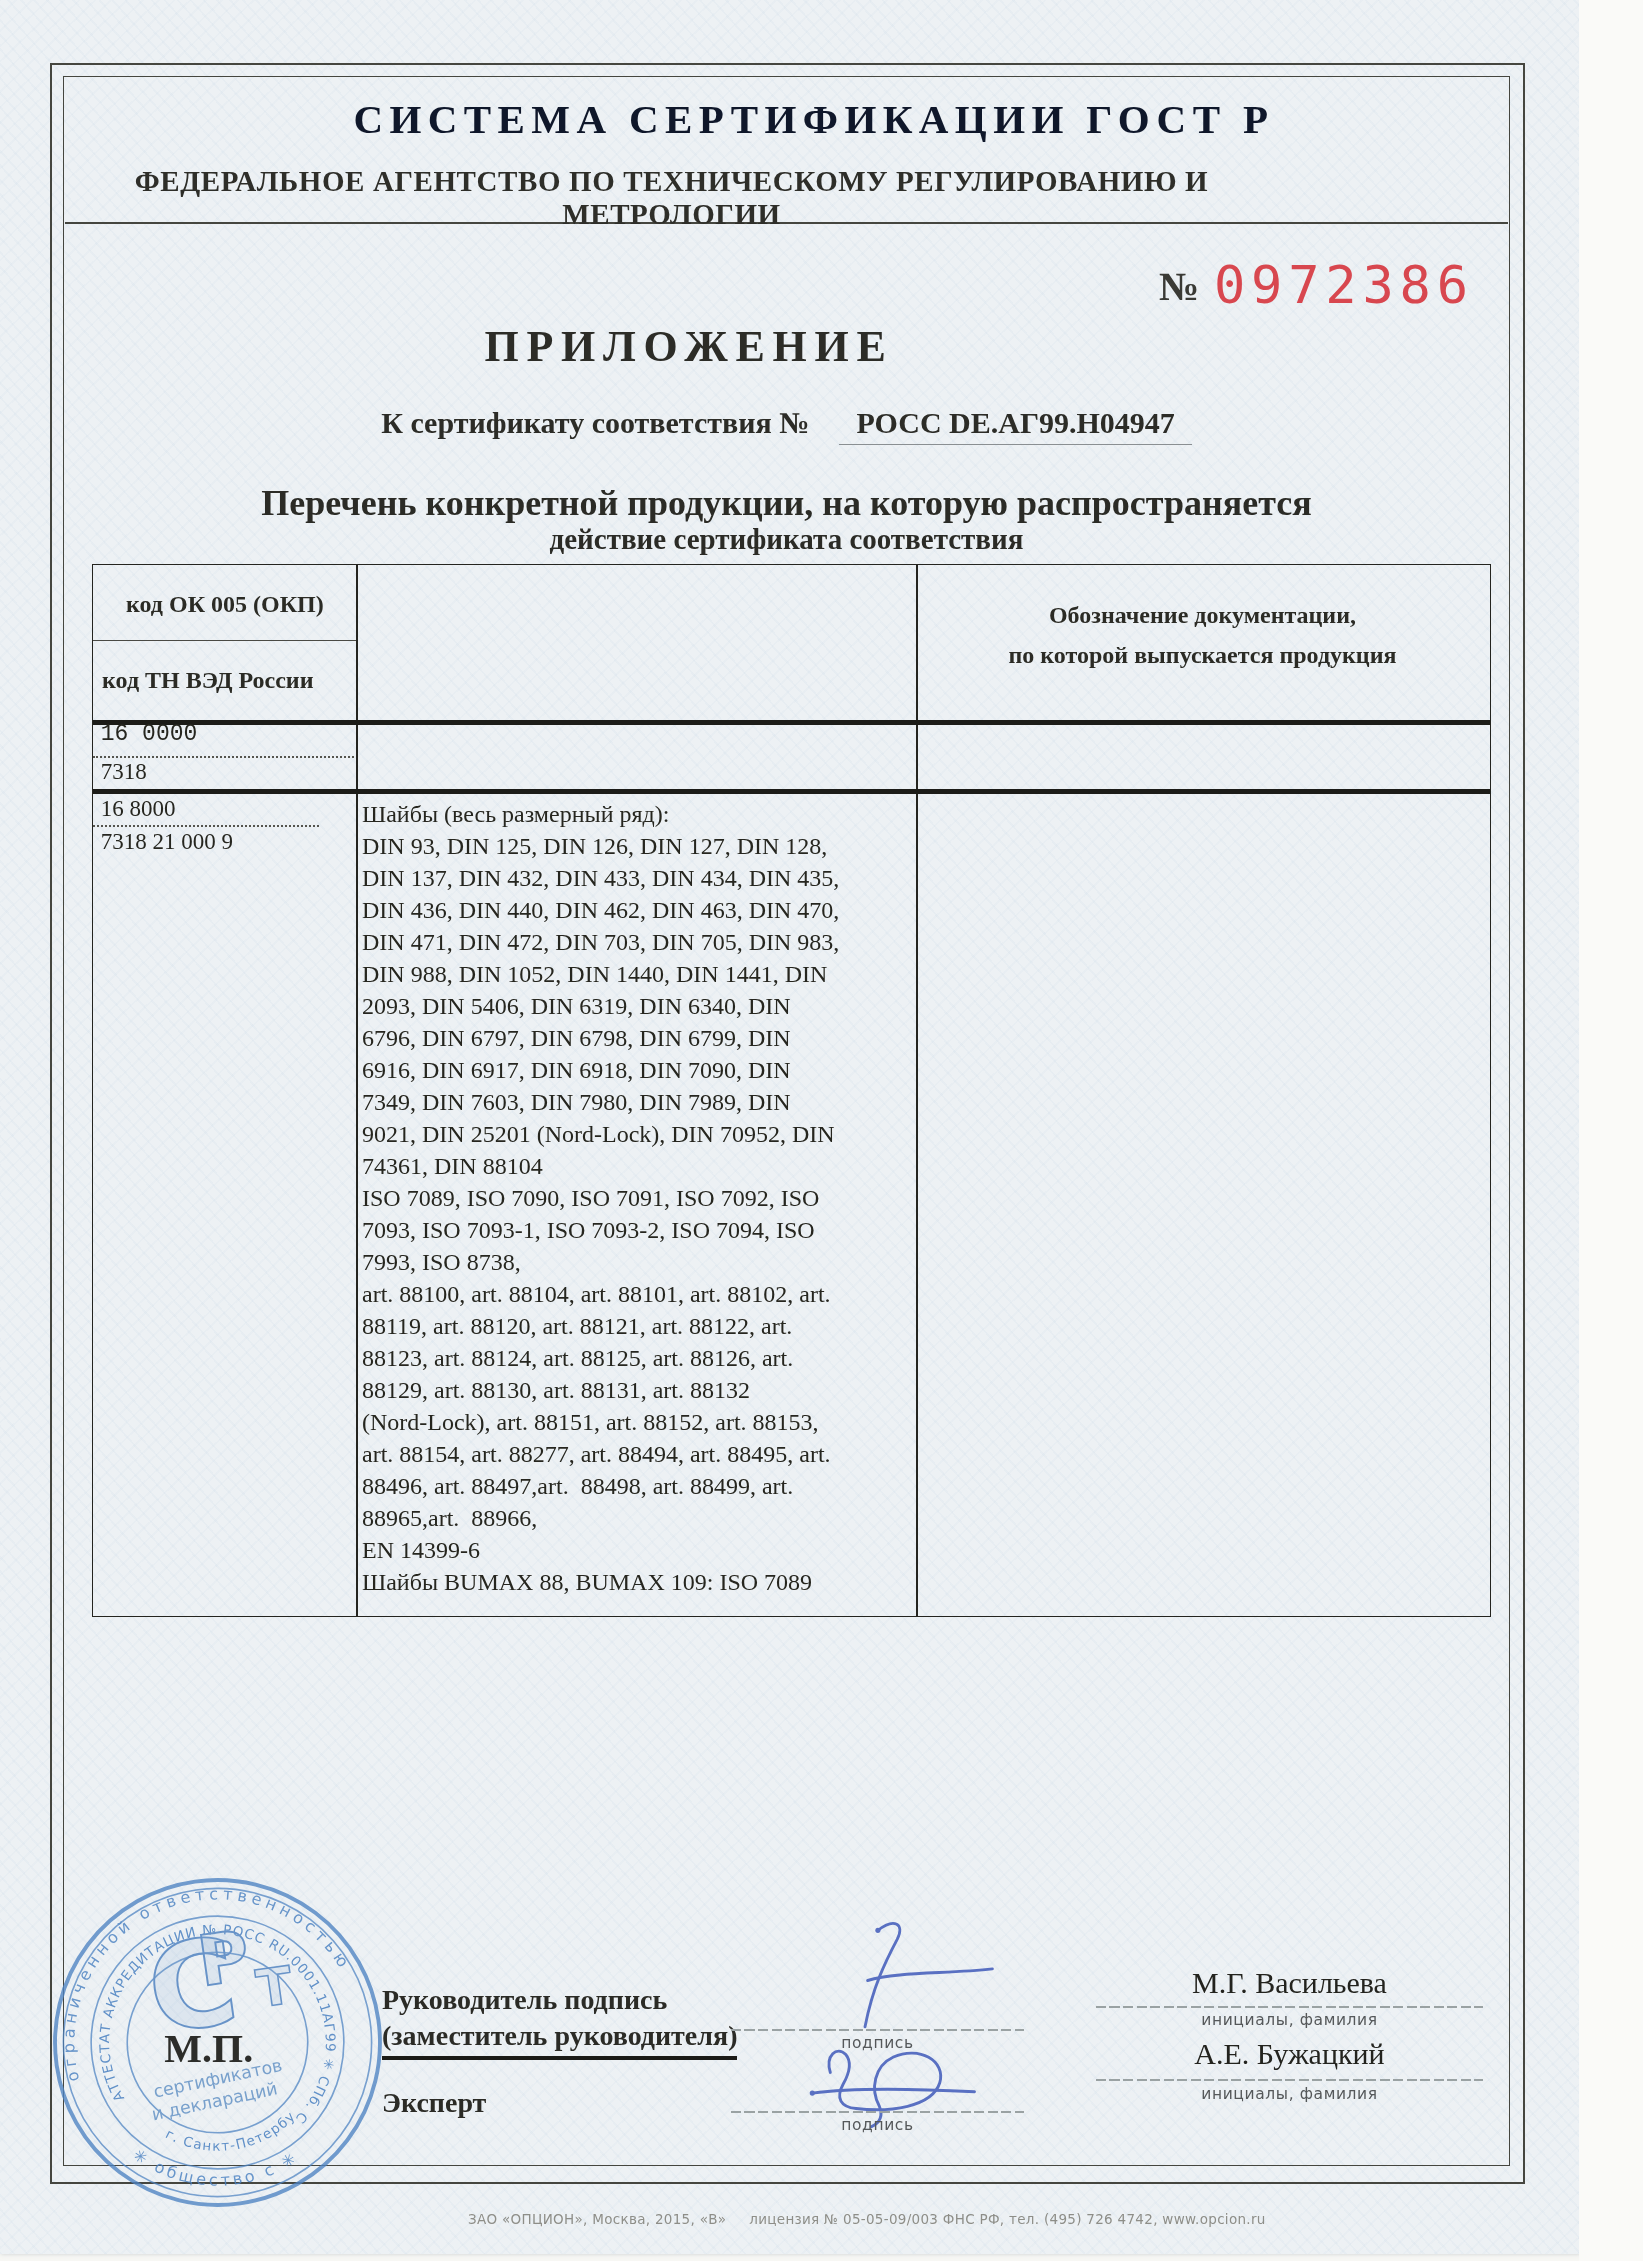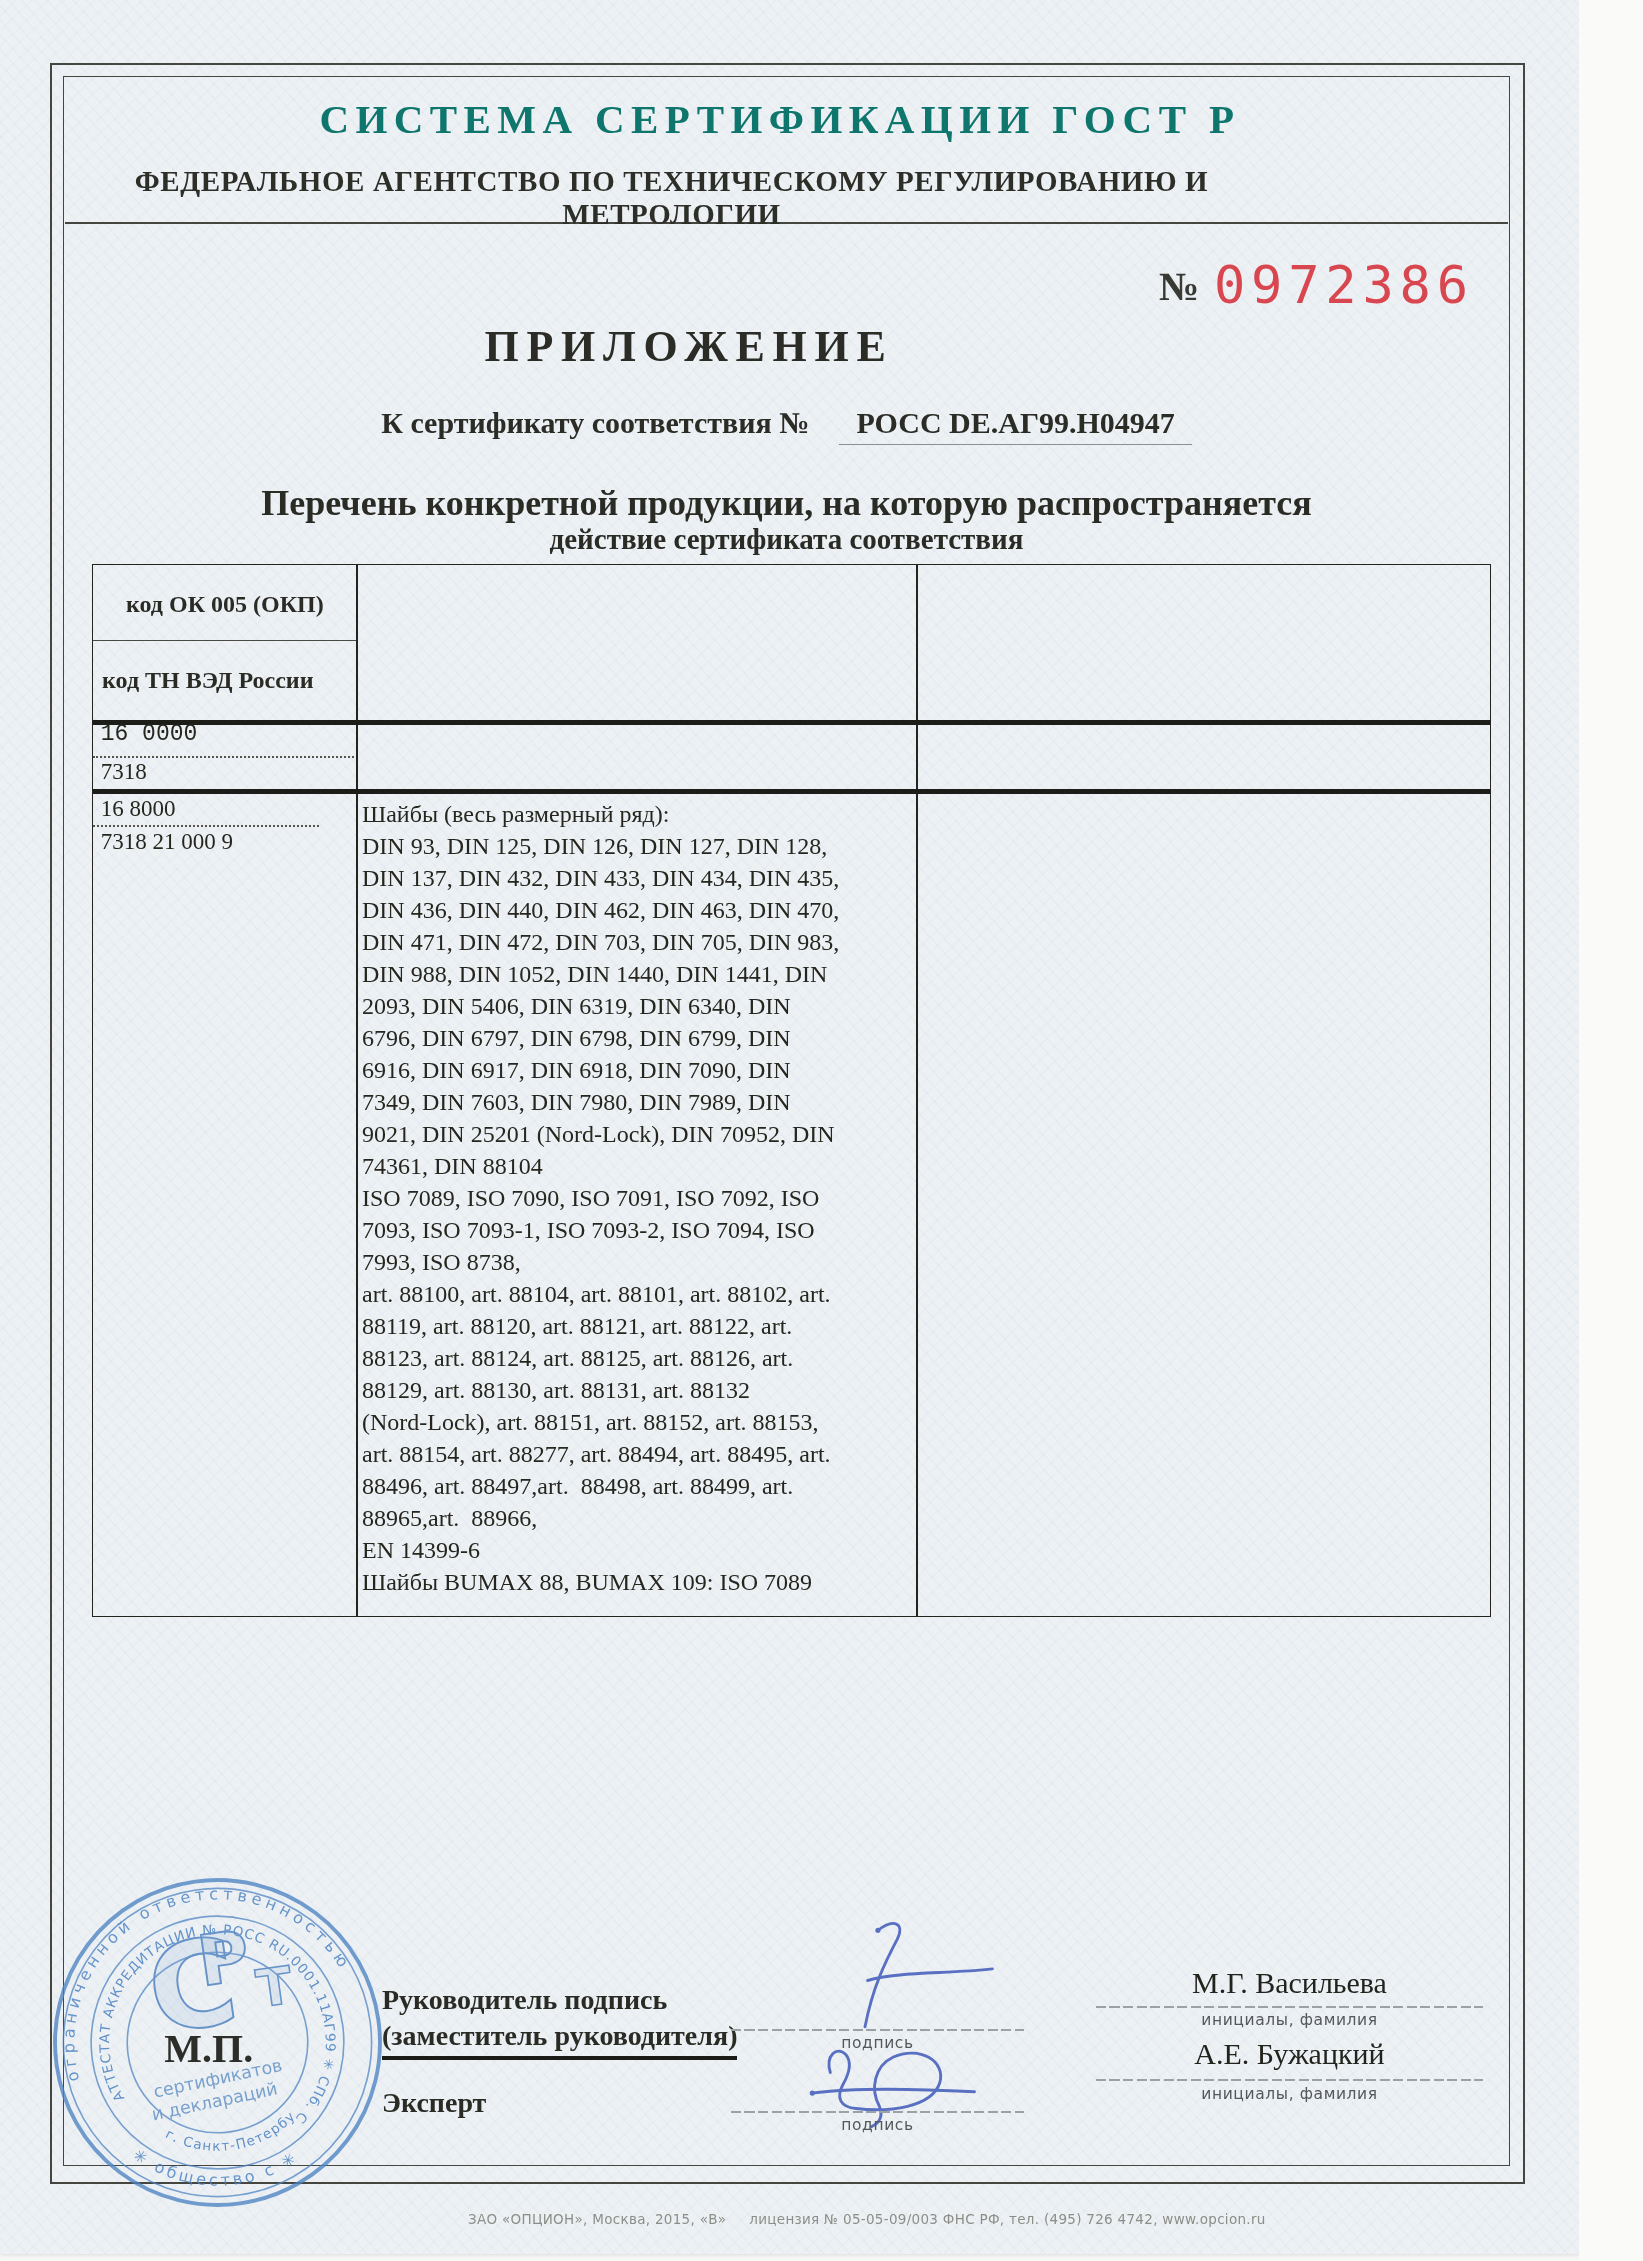--- a/index.html
+++ b/index.html
@@ -19,21 +19,21 @@
       repeating-linear-gradient(-44deg, rgba(176,200,221,0.08) 0 1.9px, rgba(0,0,0,0) 1.9px 11px);
     box-shadow:1.3px 0 3.9px rgba(120,130,140,0.35);
   }
   .scan-right{left:1579px;top:0;width:64px;height:2261px;background:#fafaf8;}
   
   .frame-outer{left:50px;top:63px;width:1471px;height:2117px;border:2.6px solid #45463f;}
   .frame-inner{left:63px;top:76px;width:1445px;height:2088px;border:1.9px solid #45463f;}
   .header-rule{left:65px;top:222px;width:1443px;height:1.9px;background:#45463f;}
   
   .h1{left:65px;top:95px;width:1430px;text-align:center;
-      font-size:41px;font-weight:bold;letter-spacing:6.4px;color:#0f766e;}
+      font-size:41px;font-weight:bold;letter-spacing:6.4px;color:#0f172a;padding-left:34px;}
   .h2{left:65px;top:165px;width:1213px;text-align:center;
       font-size:29px;font-weight:bold;letter-spacing:0.6px;color:#2e2e29;}
   
   .no-label{left:1159px;top:263px;font-size:40px;font-weight:bold;color:#3a3a35;}
   .no-digits{left:1214px;top:255px;font-size:52px;
       font-family:"DejaVu Sans Mono",monospace;font-weight:400;
       letter-spacing:5.8px;color:#d8474f;}
   
   .title{left:65px;top:321px;width:1248px;text-align:center;
       font-size:44px;font-weight:bold;letter-spacing:7.7px;color:#2c2c27;}
@@ -117,20 +117,22 @@
 
 <div class="abs tbl">
   <div class="abs vline1"></div>
   <div class="abs vline2"></div>
   <div class="abs col1-rule"></div>
   <div class="abs thick1"></div>
   <div class="abs thick2"></div>
 
   <div class="abs th th-c1a">код ОК 005 (ОКП)</div>
   <div class="abs th th-c1b">код ТН ВЭД России</div>
+  <div class="abs th th-c3">Обозначение документации,
+по которой выпускается продукция</div>
 
   <div class="abs cell r1-okp">16 0000</div>
   <div class="abs dot1"></div>
   <div class="abs cell r1-tnved">7318</div>
 
   <div class="abs cell r2-okp">16 8000</div>
   <div class="abs dot2"></div>
   <div class="abs cell r2-tnved">7318 21 000 9</div>
   <div class="abs r2-name">Шайбы (весь размерный ряд):
 DIN 93, DIN 125, DIN 126, DIN 127, DIN 128,

